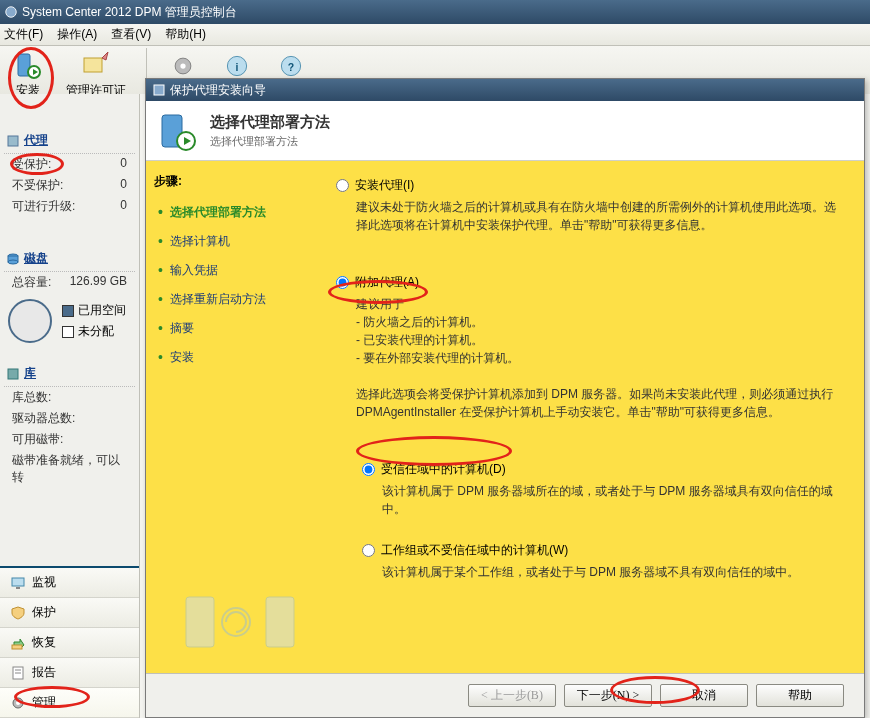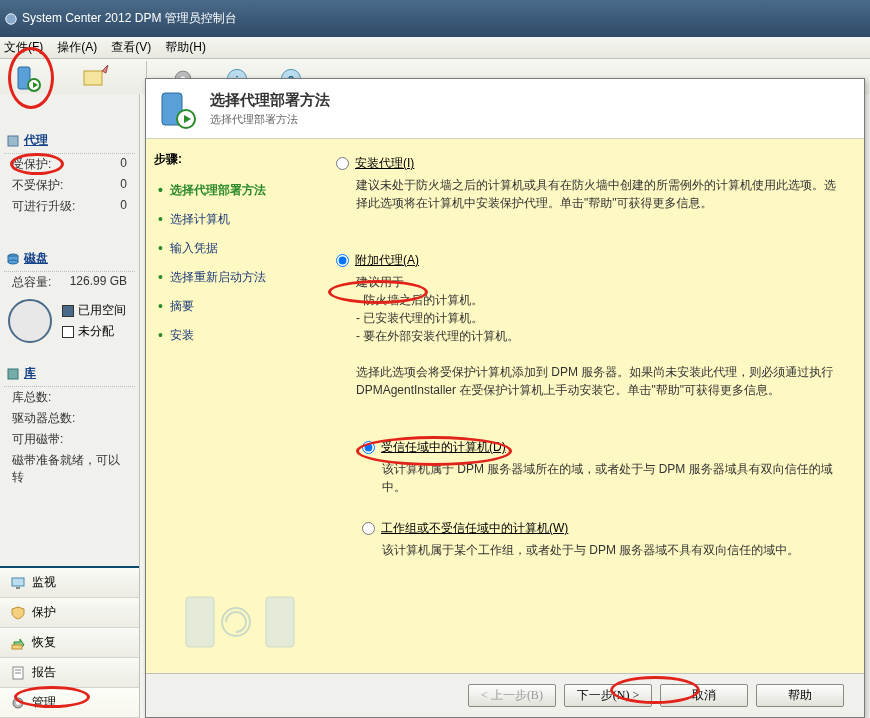--- a/index.html
+++ b/index.html
@@ -1,19 +1,19 @@
 <!DOCTYPE html>
 <html><head>
 <meta charset="utf-8">
 <style>
 * { margin:0; padding:0; box-sizing:border-box; font-family:"Microsoft YaHei","SimSun",Arial,sans-serif; font-size:12px; }
 body { width:870px; height:718px; background:#fff; overflow:hidden; position:relative; }
 
 
-.titlebar { height:37px; background:linear-gradient(#4a6b8a,#2e4a66); color:#fff; display:flex; align-items:center; padding:0 4px; }
+.titlebar { height:24px; background:linear-gradient(#4a6b8a,#2e4a66); color:#fff; display:flex; align-items:center; padding:0 4px; }
 .titlebar .icon { width:14px; height:14px; margin-right:4px; }
 
 
 .menubar { height:22px; background:linear-gradient(#f6f6f2,#e8e8e0); border-bottom:1px solid #c0c0b8; display:flex; align-items:center; padding:0 4px; gap:14px; }
 .menubar span { cursor:default; }
 
 
 .toolstrip { height:50px; background:linear-gradient(#f6f6f2,#e8e8e0); border-bottom:1px solid #c0c0b8; display:flex; align-items:flex-start; padding:2px 6px; gap:10px; }
 .toolbtn { display:flex; flex-direction:column; align-items:center; padding:2px 6px; }
 .toolbtn .iconlg { width:32px; height:32px; display:flex; align-items:center; justify-content:center; }
@@ -40,29 +40,29 @@
 
 .redcircle { position:absolute; border:3px solid #e2231a; border-radius:50%; pointer-events:none; }
 
 
 .wizard { position:absolute; left:145px; top:78px; width:720px; height:640px; background:#fff; border:1px solid #7a7a7a; box-shadow:2px 2px 6px rgba(0,0,0,.25); display:flex; flex-direction:column; }
 .wizard-title { height:22px; background:linear-gradient(#4a6b8a,#2e4a66); color:#fff; display:flex; align-items:center; padding:0 6px; }
 .wizard-header { height:60px; background:#fff; border-bottom:1px solid #d0d0c8; display:flex; align-items:center; padding:4px 10px; gap:10px; }
 .wizard-header .hicon { width:44px; height:44px; }
 .wizard-header h2 { font-size:15px; font-weight:bold; color:#333; }
 .wizard-header .sub { font-size:11px; color:#666; margin-top:2px; }
-.wizard-body { flex:1; display:flex; background:#fef9c3; }
+.wizard-body { flex:1; display:flex; background:#fde047; }
 .wizard-steps { width:170px; padding:12px 8px; }
 .wizard-steps h4 { margin-bottom:8px; font-weight:bold; }
 .wizard-steps .step { padding:6px 2px 6px 16px; position:relative; color:#1a3a7a; font-size:12px; }
 .wizard-steps .step::before { content:'•'; position:absolute; left:4px; color:#2a8a2a; font-size:14px; }
 .wizard-steps .step.current { color:#2a8a2a; font-weight:bold; }
 .wizard-main { flex:1; padding:16px 20px; position:relative; }
 .radio-group { margin-bottom:18px; }
-.radio-line { display:flex; align-items:flex-start; gap:6px;text-decoration:underline; }
+.radio-line { display:flex; align-items:flex-start; gap:6px; }
 .radio-line input { margin-top:2px; }
 .radio-desc { margin-left:20px; color:#333; font-size:12px; line-height:1.5; margin-top:4px; }
 .wizard-main .sub-radio { margin-left:26px; }
 
 .wizard-illust { position:absolute; bottom:60px; left:30px; width:130px; height:80px; opacity:.5; }
 
 .wizard-buttons { height:44px; border-top:1px solid #c0c0b8; background:#f0f0ec; display:flex; align-items:center; justify-content:flex-end; padding:0 20px; gap:8px; position:relative; }
 .wizard-buttons button { width:88px; height:23px; background:linear-gradient(#fdfdfd,#e2e2da); border:1px solid #8a8a82; border-radius:2px; cursor:pointer; font-size:12px;font-family:Liberation Serif, serif; }
 .wizard-buttons button:disabled { color:#999; }
 
@@ -249,20 +249,26 @@
             <circle cx="8" cy="8" r="5" fill="#bbb" stroke="#666"></circle>
             <circle cx="8" cy="8" r="2" fill="#fff"></circle>
           </svg>
         <span>管理</span>
       </div>
     </div>
   </div>
 </div>
 
 <div class="wizard">
+  <div class="wizard-title">
+    <svg width="14" height="14">
+        <rect x="2" y="2" width="10" height="10" fill="#8ac" stroke="#fff"></rect>
+      </svg>
+    <span style="margin-left:4px">保护代理安装向导</span>
+  </div>
   <div class="wizard-header">
     <svg class="hicon" viewBox="0 0 44 44">
         <rect x="6" y="6" width="20" height="32" rx="3" fill="#5aa0d8" stroke="#2a6aa0"></rect>
         <circle cx="30" cy="32" r="9" fill="#fff" stroke="#2a8a2a" stroke-width="2"></circle>
         <polygon points="28,28 35,32 28,36" fill="#2a8a2a"></polygon>
       </svg>
     <div>
       <h2>选择代理部署方法</h2>
       <div class="sub">选择代理部署方法</div>
     </div>

